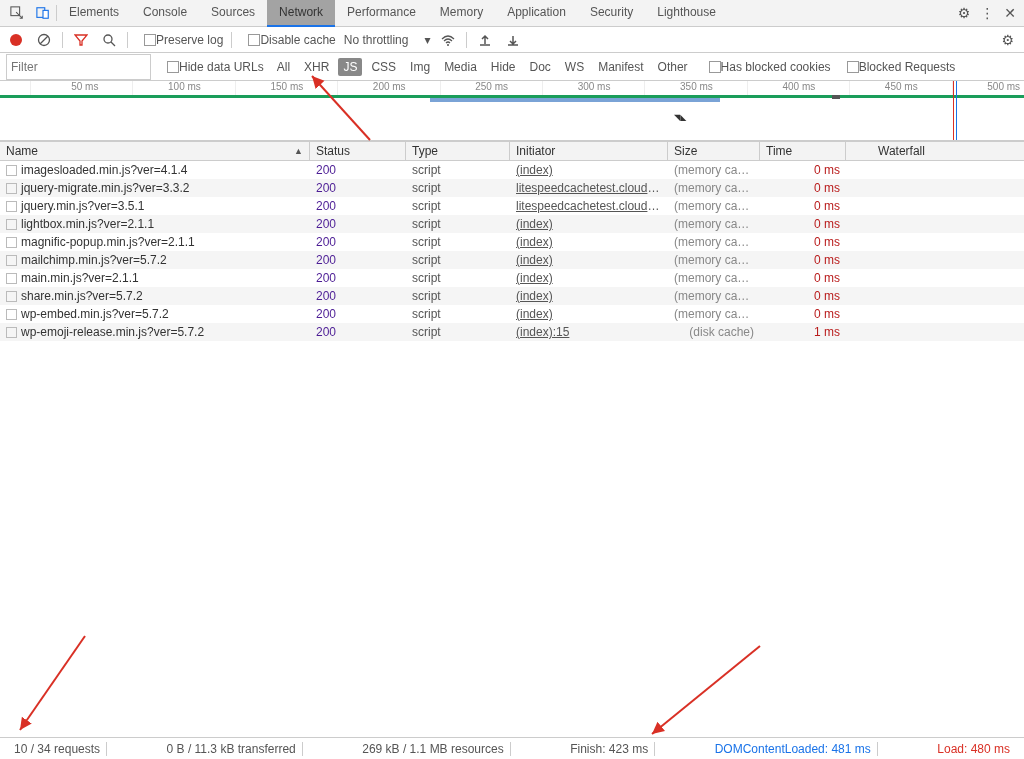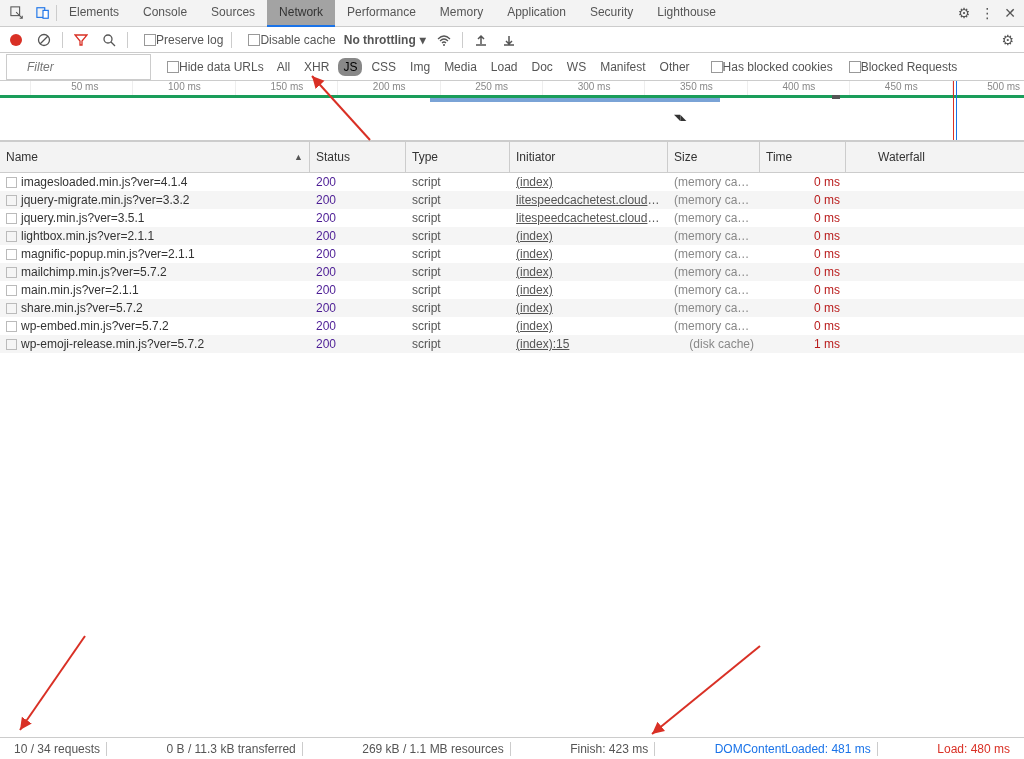--- a/index.html
+++ b/index.html
@@ -10,33 +10,33 @@
 .tab { padding: 6px 12px; cursor: pointer; color: #555; }
 .tab.active { color: #333; border-bottom: 2px solid #1a73e8; background: #a3a3a3; }
 .spacer { flex: 1; }
 .right-icons { display: flex; align-items: center; gap: 10px; padding-right: 8px; }
 .toolbar { display: flex; align-items: center; height: 26px; border-bottom: 1px solid #ccc; padding: 0 6px; gap: 8px; }
 .tool-btn { width: 20px; height: 20px; display: flex; align-items: center; justify-content: center; cursor: pointer; }
 .divider-v { width: 1px; height: 16px; background: #ccc; }
 .record-dot { width: 12px; height: 12px; border-radius: 50%; background: #d93025; }
 .checkbox-label { display: flex; align-items: center; cursor: pointer; color: #555; margin-left: 8px; }
 .checkbox-box { width: 12px; height: 12px; border: 1px solid #999; }
-.throttle { color: #555; display: flex; align-items: flex-start; gap: 4px; font-weight: bold; }
+.throttle { color: #555; display: flex; align-items: flex-start; gap: 16px; }
 .filter-bar { display: flex; align-items: center; height: 28px; border-bottom: 1px solid #ccc; padding: 0 6px; gap: 8px; }
-.filter-input { width: 145px; height: 26px; border: 1px solid #ccc; padding: 0 20px; font-size: 12px; color: #777; font-style: italic; }
+.filter-input { width: 145px; height: 26px; border: 1px solid #ccc; padding: 0 4px; font-size: 12px; color: #777; }
 .filter-chip { padding: 2px 5px; cursor: pointer; color: #555; }
-.filter-chip.active { background: #888; color: #000000; border-radius: 7px; }
+.filter-chip.active { background: #888; color: #ffffff; border-radius: 2px; }
 .timeline { height: 60px; border-bottom: 1px solid #ccc; position: relative; background: #fff; }
 .timeline-ticks { display: flex; position: absolute; top: 0; left: 0; right: 0; height: 14px; }
 .timeline-tick { flex: 1; font-size: 10px; color: #888; text-align: right; border-left: 1px solid #eee; padding-right: 4px; margin-left: 30px; }
 .timeline-load-bar { position: absolute; top: 14px; left: 0; right: 0; height: 3px; background: #1a9d5a; }
 .timeline-blue-bar { position: absolute; left: 430px; width: 290px; height: 4px; top: 17px; background: #7aa3d6; }
 .timeline-marker { position: absolute; top: 14px; width: 8px; height: 4px; background: #555; }
 .timeline-red { position: absolute; top: 0; bottom: 0; width: 1px; background: #d93025; }
-.table-header { display: flex; height: 32px; border-top: 1px solid #ccc; border-bottom: 1px solid #ccc; background: #f3f3f3; }
+.table-header { display: flex; height: 20px; border-top: 1px solid #ccc; border-bottom: 1px solid #ccc; background: #f3f3f3; }
 .th { border-right: 1px solid #ccc; padding: 3px 6px; font-size: 12px; color: #333; display: flex; align-items: center; }
 .th.name { width: 310px; justify-content: space-between; }
 .th.status { width: 96px; }
 .th.type { width: 104px; }
 .th.initiator { width: 158px; }
 .th.size { width: 92px; }
 .th.time { width: 86px; }
 .th.waterfall { flex: 1; border-right: none; margin-left: 26px; }
 .table-body { }
 .row { display: flex; height: 18px; align-items: center; font-size: 12px; }
@@ -157,21 +157,21 @@
     <span class="checkbox-box"></span>
       <span>Hide data URLs</span>
   </label>
   <div id="chips-container" style="display:flex;gap:4px;align-items:flex-end;">
       <div class="filter-chip">All</div>
       <div class="filter-chip">XHR</div>
       <div class="filter-chip active">JS</div>
       <div class="filter-chip">CSS</div>
       <div class="filter-chip">Img</div>
       <div class="filter-chip">Media</div>
-      <div class="filter-chip">Load</div>
+      <div class="filter-chip">Hide</div>
       <div class="filter-chip">Doc</div>
       <div class="filter-chip">WS</div>
       <div class="filter-chip">Manifest</div>
       <div class="filter-chip">Other</div>
     </div>
   <label class="checkbox-label">
     <span class="checkbox-box"></span>
       <span>Has blocked cookies</span>
   </label>
   <label class="checkbox-label">

